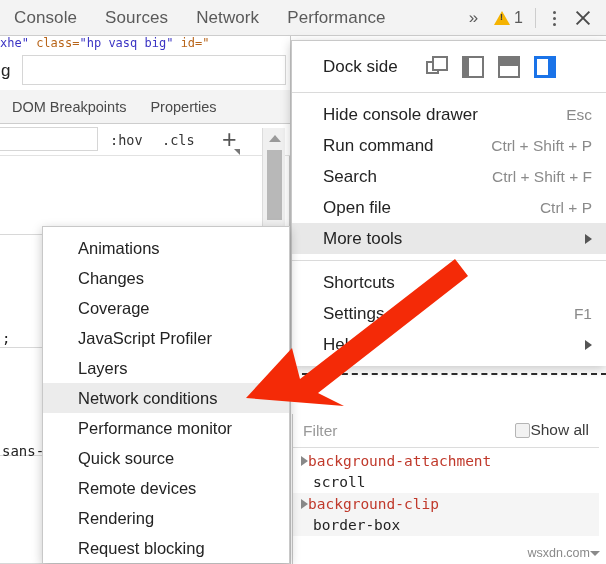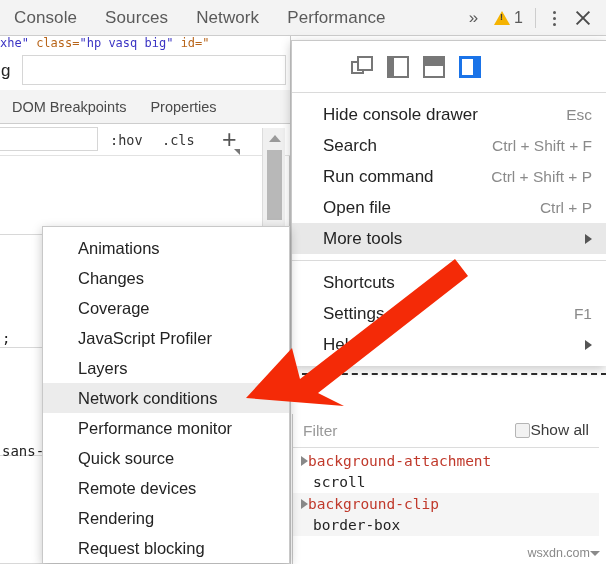--- a/index.html
+++ b/index.html
@@ -604,40 +604,41 @@
         <span class="ctri"></span>
         <span class="cname">background-clip</span>
       </div>
       <div class="cvalue">border-box</div>
     </div>
   </div>
 
   <div class="main-menu">
 
     <div class="menu-dockrow">
+      <span class="dock-label">Dock side</span>
       <div class="dock-icons">
         <div class="dkicon dk-undock"></div>
         <div class="dkicon dk-left"></div>
         <div class="dkicon dk-bottom"></div>
         <div class="dkicon dk-right"></div>
       </div>
     </div>
 
     <div class="menu-section">
       <div class="menu-item">
         <span class="mi-label">Hide console drawer</span>
         <span class="mi-shortcut">Esc</span>
       </div>
       <div class="menu-item">
+        <span class="mi-label">Run command</span>
+        <span class="mi-shortcut">Ctrl + Shift + P</span>
+      </div>
+      <div class="menu-item">
         <span class="mi-label">Search</span>
         <span class="mi-shortcut">Ctrl + Shift + F</span>
-      </div>
-      <div class="menu-item">
-        <span class="mi-label">Run command</span>
-        <span class="mi-shortcut">Ctrl + Shift + P</span>
       </div>
       <div class="menu-item">
         <span class="mi-label">Open file</span>
         <span class="mi-shortcut">Ctrl + P</span>
       </div>
       <div class="menu-item highlight">
         <span class="mi-label">More tools</span>
         <span class="submenu-caret"></span>
       </div>
     </div>

